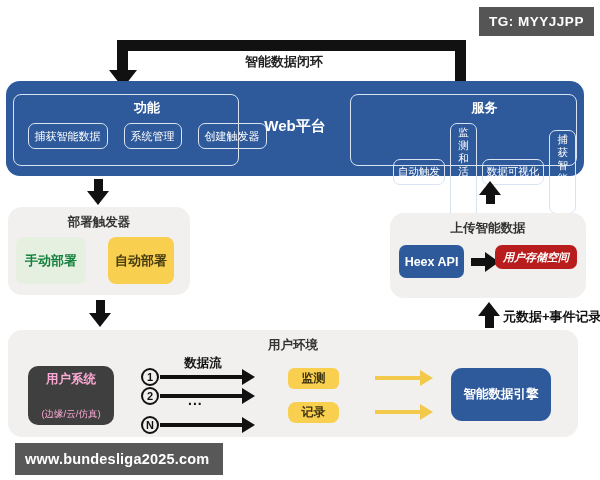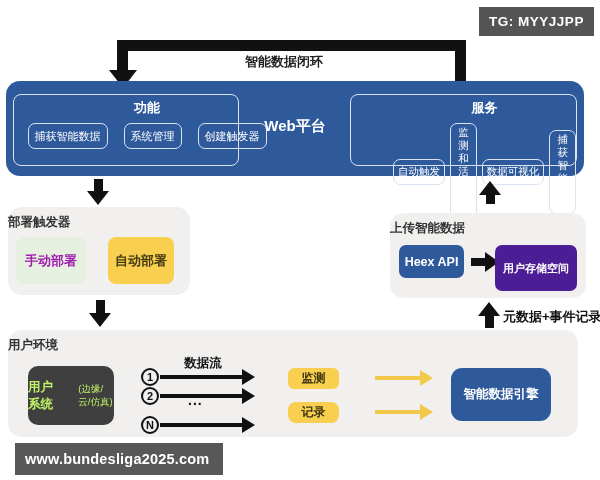--- a/index.html
+++ b/index.html
@@ -40,48 +40,48 @@
 
   
   .varrow-shaft { position:absolute; background:#111; }
   .varrow-head-down { position:absolute; width:0; height:0;
     border-left:11px solid transparent; border-right:11px solid transparent; border-top:14px solid #111; }
   .varrow-head-up { position:absolute; width:0; height:0;
     border-left:11px solid transparent; border-right:11px solid transparent; border-bottom:14px solid #111; }
 
   
   .panel { position:absolute; background:#f1f0ee; border-radius:14px; }
-  .panel-title { position:absolute; left:0; right:0; top:7px; text-align:left;
+  .panel-title { position:absolute; left:0; right:0; top:7px; text-align:center;
     font-size:12.5px; font-weight:bold; color:#333; }
 
   .deploy { left:8px; top:207px; width:182px; height:88px; }
   .chip-manual { position:absolute; left:8px; top:30px; width:70px; height:47px;
-    background:#e6f0e1; border-radius:8px; color:#a21caf; font-weight:bold; font-size:13px;
+    background:#e6f0e1; border-radius:8px; color:#15803d; font-weight:bold; font-size:13px;
     display:flex; align-items:center; justify-content:center; }
   .chip-auto { position:absolute; left:100px; top:30px; width:66px; height:47px;
     background:#f8cf4f; border-radius:8px; color:#453b10; font-weight:bold; font-size:13px;
     display:flex; align-items:center; justify-content:center; }
 
   .upload { left:390px; top:213px; width:196px; height:85px; }
   .heex-box { position:absolute; left:9px; top:32px; width:65px; height:33px;
     background:#2e5a9c; border-radius:7px; color:#fff; font-weight:bold; font-size:12.5px;
     display:flex; align-items:center; justify-content:center; }
   .rarrow-shaft { position:absolute; left:81px; top:45px; width:15px; height:8px; background:#111; }
   .rarrow-head { position:absolute; left:95px; top:39px; width:0; height:0;
     border-top:10px solid transparent; border-bottom:10px solid transparent; border-left:14px solid #111; }
-  .storage-box { position:absolute; left:105px; top:32px; width:82px; height:46px;
-    background:#4c1d95; border-radius:7px; color:#fff; font-size:11px; font-weight:bold;
-    display:flex; align-items:center; justify-content:center; white-space:nowrap; }
+  .storage-box { position:absolute; left:105px; top:32px; width:82px; height:24px;
+    background:#b91c1c; border-radius:7px; color:#fff; font-size:11px; font-weight:bold;
+    display:flex; align-items:center; justify-content:center; white-space:nowrap;font-style:italic; }
 
   .metadata-label { position:absolute; left:503px; top:308px; font-size:13px; font-weight:bold; color:#111; white-space:nowrap; }
 
   
   .env { left:8px; top:330px; width:570px; height:107px; }
   .user-system { position:absolute; left:20px; top:36px; width:86px; height:59px;
-    background:#3f3f3f; border-radius:10px; color:#bef264; display:flex; flex-direction:row;
+    background:#3f3f3f; border-radius:10px; color:#f9a8d4; display:flex; flex-direction:column;
     align-items:center; justify-content:center; gap:20px; }
   .user-system .t1 { font-size:12.5px; font-weight:bold; }
   .user-system .t2 { font-size:9.5px; }
   .num-circle { position:absolute; width:18px; height:18px; border:2px solid #111; border-radius:50%;
     display:flex; align-items:center; justify-content:center; font-size:11px; font-weight:bold; color:#111;
     background:#f1f0ee; }
   .stream-shaft { position:absolute; left:152px; width:83px; height:4px; background:#111; }
   .stream-head { position:absolute; left:234px; width:0; height:0;
     border-top:8px solid transparent; border-bottom:8px solid transparent; border-left:13px solid #111; }
   .dataflow-label { position:absolute; left:168px; top:25px; width:54px; text-align:center;

